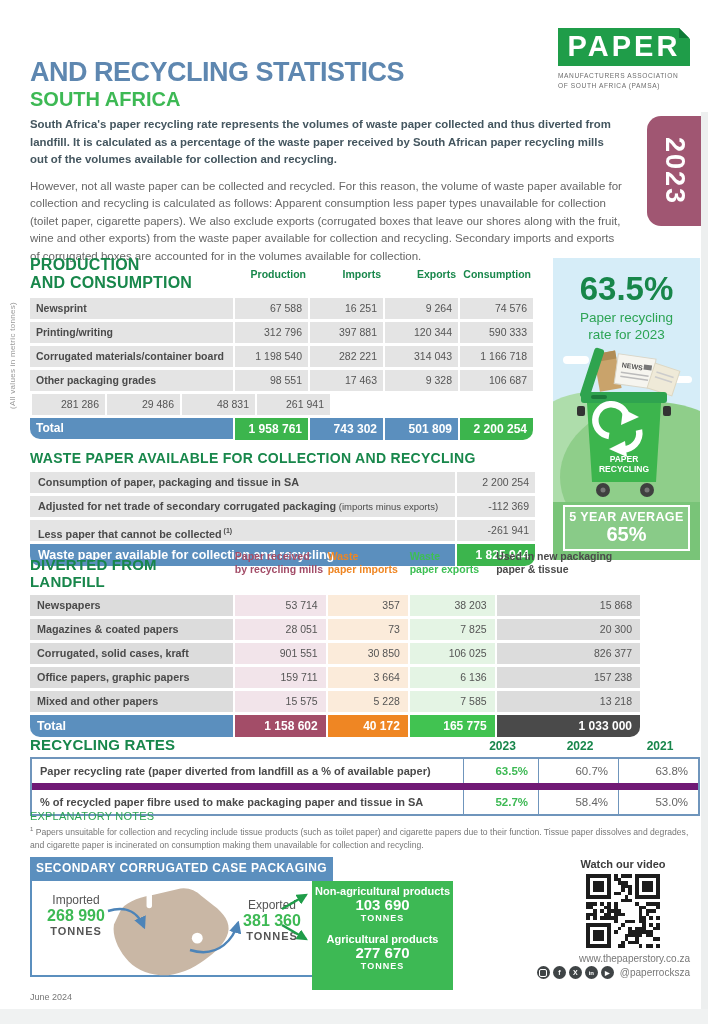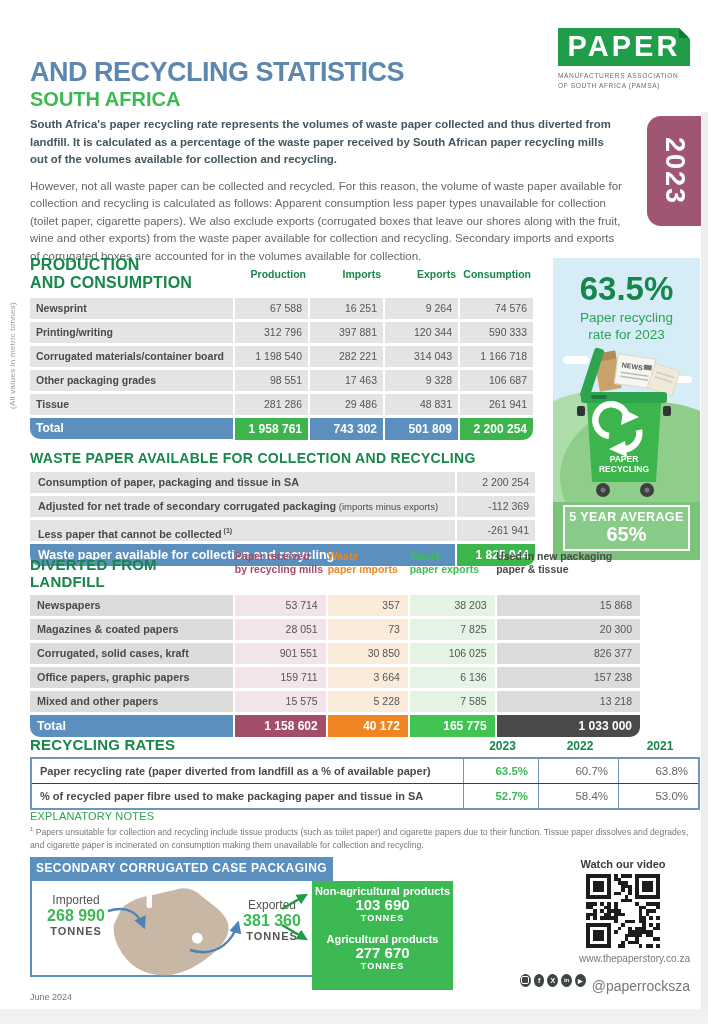--- a/index.html
+++ b/index.html
@@ -82,21 +82,21 @@
   .d-row.total .val { color:#fff; font-weight:700; font-size:12px; height:22px; line-height:22px; }
   .d-row.total .v4 { border-radius:0 0 10px 0; }
 
   
   .rates { position:absolute; left:30px; top:736px; width:670px; }
   .rates-head { display:flex; align-items:flex-end; margin-bottom:4px; }
   .rates-title { width:435px; font-size:15px; font-weight:800; color:#18864b; letter-spacing:0.2px; }
   .yr { font-size:12px; font-weight:800; color:#18864b; text-align:center; }
   .yr1 { width:75px; } .yr2 { width:80px; } .yr3 { width:80px; }
   .rates-table { border:2px solid #6f95bc; }
-  .r-row { display:flex; border-bottom:1px solid #701a75; }
+  .r-row { display:flex; border-bottom:7px solid #701a75; }
   .r-row:last-child { border-bottom:none; }
   .r-row .lbl { width:431px; font-size:11px; font-weight:700; color:#4a4a4a; padding:6px 8px; }
   .r-row .val { width:75px; border-left:1px solid #6f95bc; font-size:11.5px; text-align:right; padding:6px 10px 6px 0; color:#666; }
   .r-row .val.cur { color:#3db954; font-weight:700; }
   .r-row .val:nth-child(3), .r-row .val:nth-child(4) { width:80px; }
 
   
   .notes { position:absolute; left:30px; top:810px; width:672px; }
   .notes h3 { font-size:11px; font-weight:400; color:#2da455; margin-bottom:3px; letter-spacing:0.2px; }
   .notes p { font-size:8.6px; color:#777; line-height:1.5; }
@@ -119,21 +119,21 @@
   .pkg-green-box .u { font-size:9px; font-weight:700; letter-spacing:1px; }
 
   
   .may { position:absolute; left:30px; top:992px; font-size:9px; color:#777; }
   .watch { position:absolute; left:556px; top:858px; width:134px; text-align:center; font-size:11px; font-weight:700; color:#3c3c3c; }
   .qr { position:absolute; left:586px; top:874px; }
   .website { position:absolute; left:520px; top:953px; width:170px; text-align:right; font-size:10px; color:#777; }
   .social { position:absolute; left:520px; top:966px; width:170px; display:flex; justify-content:flex-end; align-items:center; gap:3px; }
   .icn { width:13px; height:13px; border-radius:50%; background:#3f4446; color:#fff; display:flex; align-items:center; justify-content:center; font-size:7px; font-weight:700; }
   .icn.ig::before { content:""; width:6px; height:6px; border:1px solid #fff; border-radius:2px; }
-  .handle { font-size:14px; color:#777; margin-left:3px;margin-top:12px; }
+  .handle { font-size:10px; color:#777; margin-left:3px; }
 </style>
 </head>
 <body>
 
 <div class="page">
   <div class="right-strip"></div>
   <div class="bottom-strip"></div>
 
   <div class="title">
     <br>
@@ -196,21 +196,20 @@
           <div class="val">1 166 718</div>
         </div>
         <div class="t-row">
           <div class="lbl">Other packaging grades</div>
           <div class="val">98 551</div>
           <div class="val">17 463</div>
           <div class="val">9 328</div>
           <div class="val">106 687</div>
         </div>
         <div class="t-row">
-          <div class="lbl">Tissue</div>
           <div class="val">281 286</div>
           <div class="val">29 486</div>
           <div class="val">48 831</div>
           <div class="val">261 941</div>
         </div>
       </div>
     <div class="t-row total">
       <div class="lbl">Total</div>
       <div class="val g">1 958 761</div>
       <div class="val b">743 302</div>

